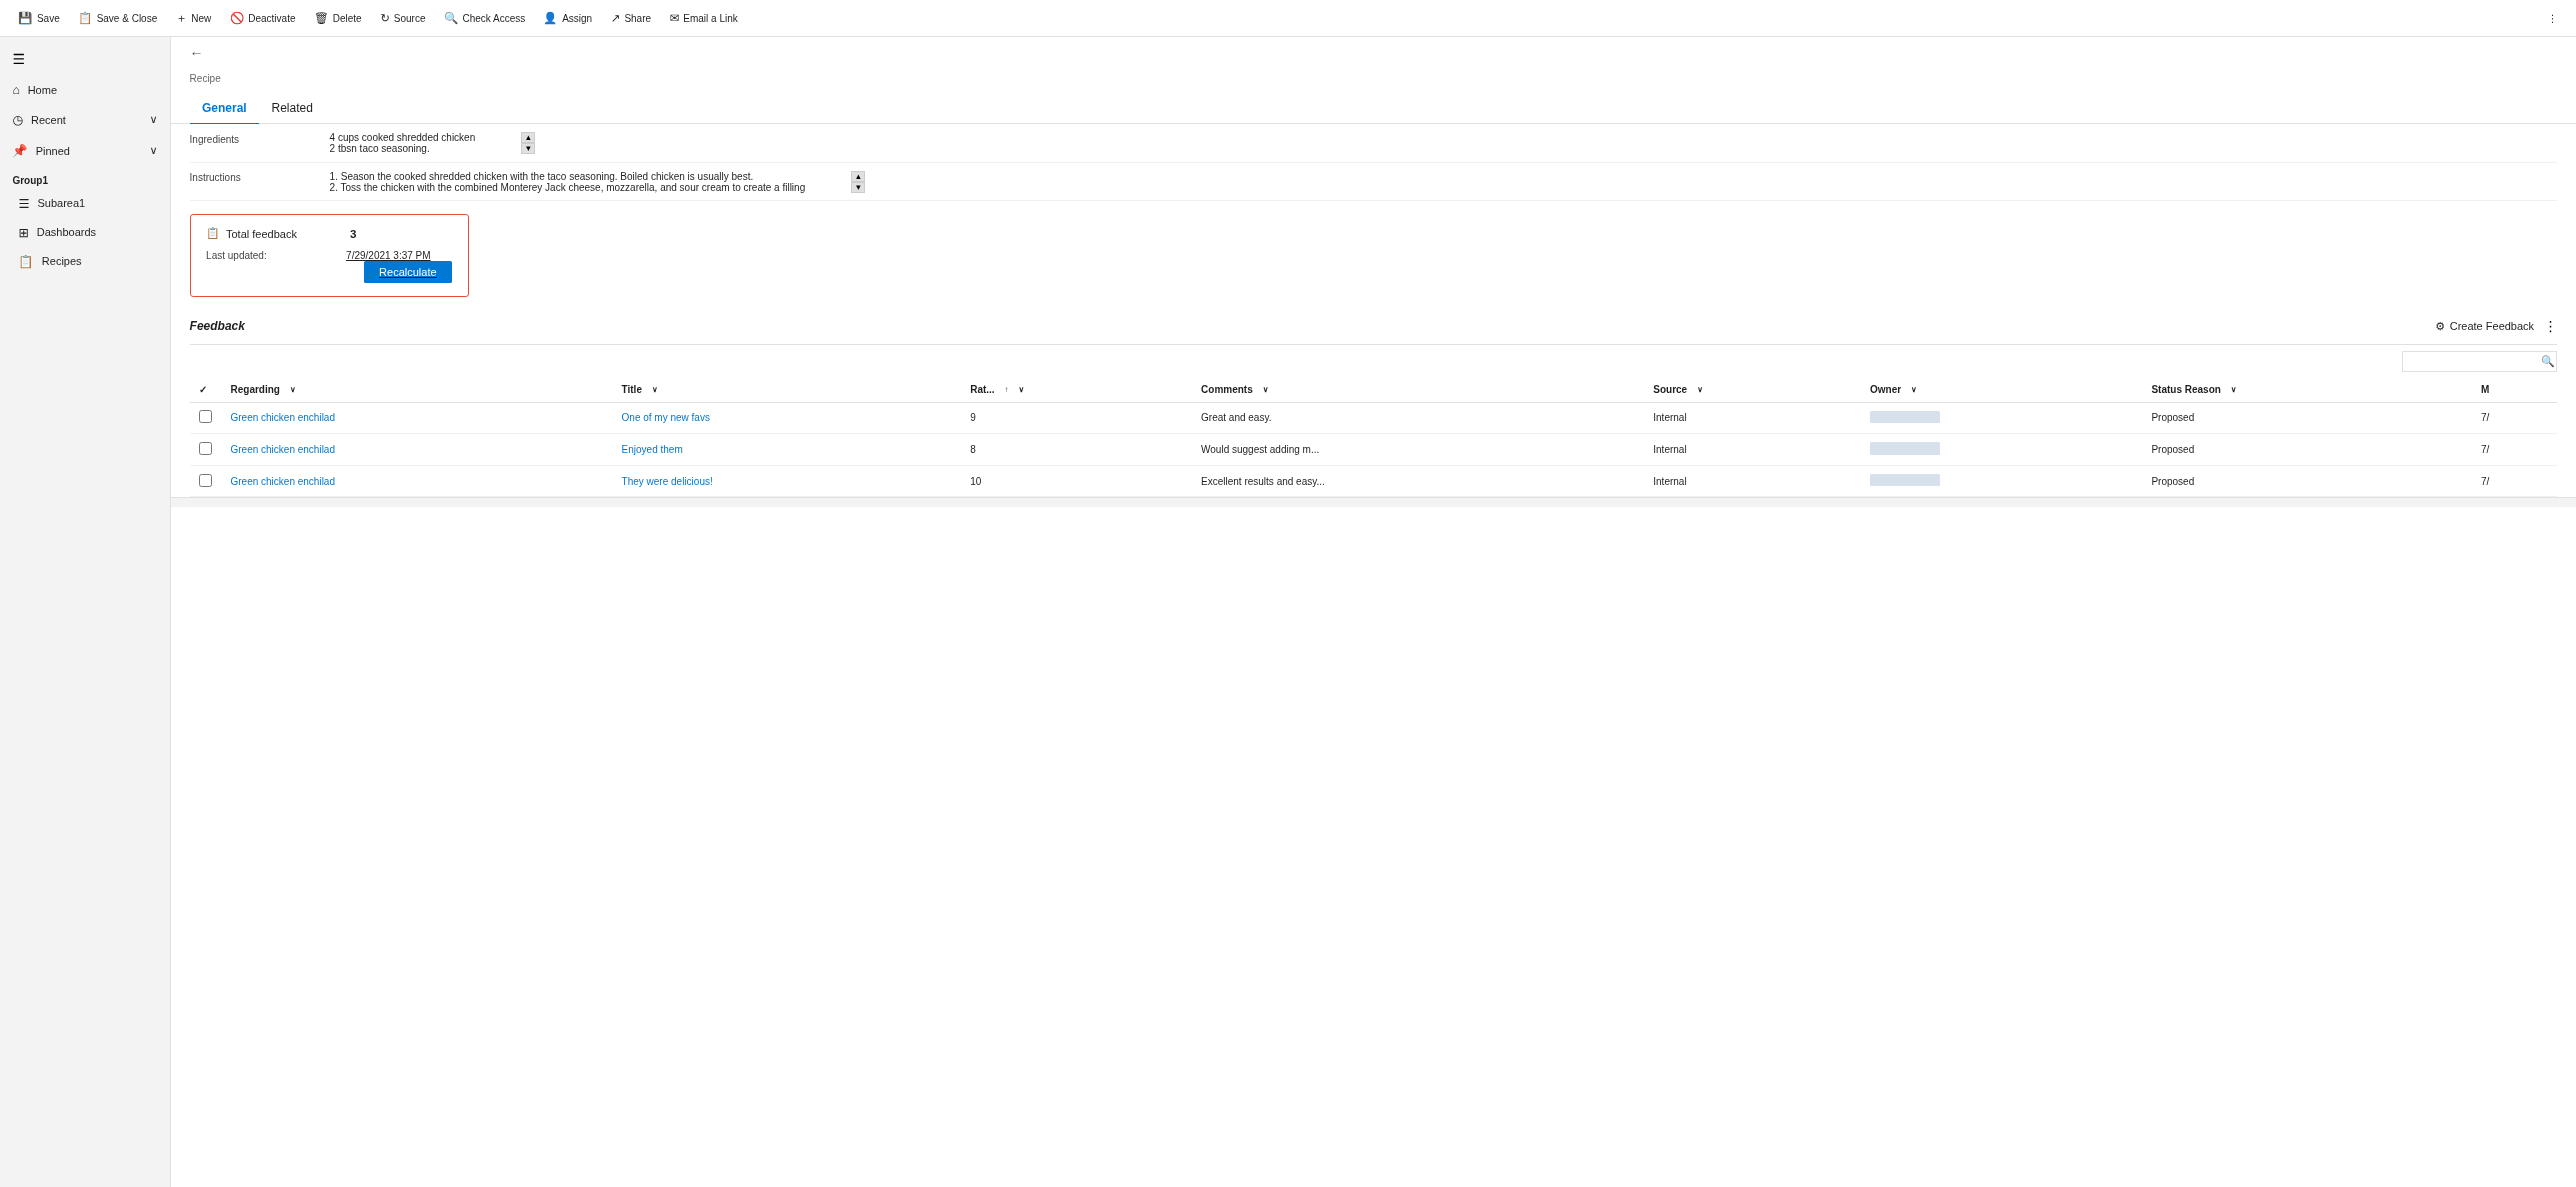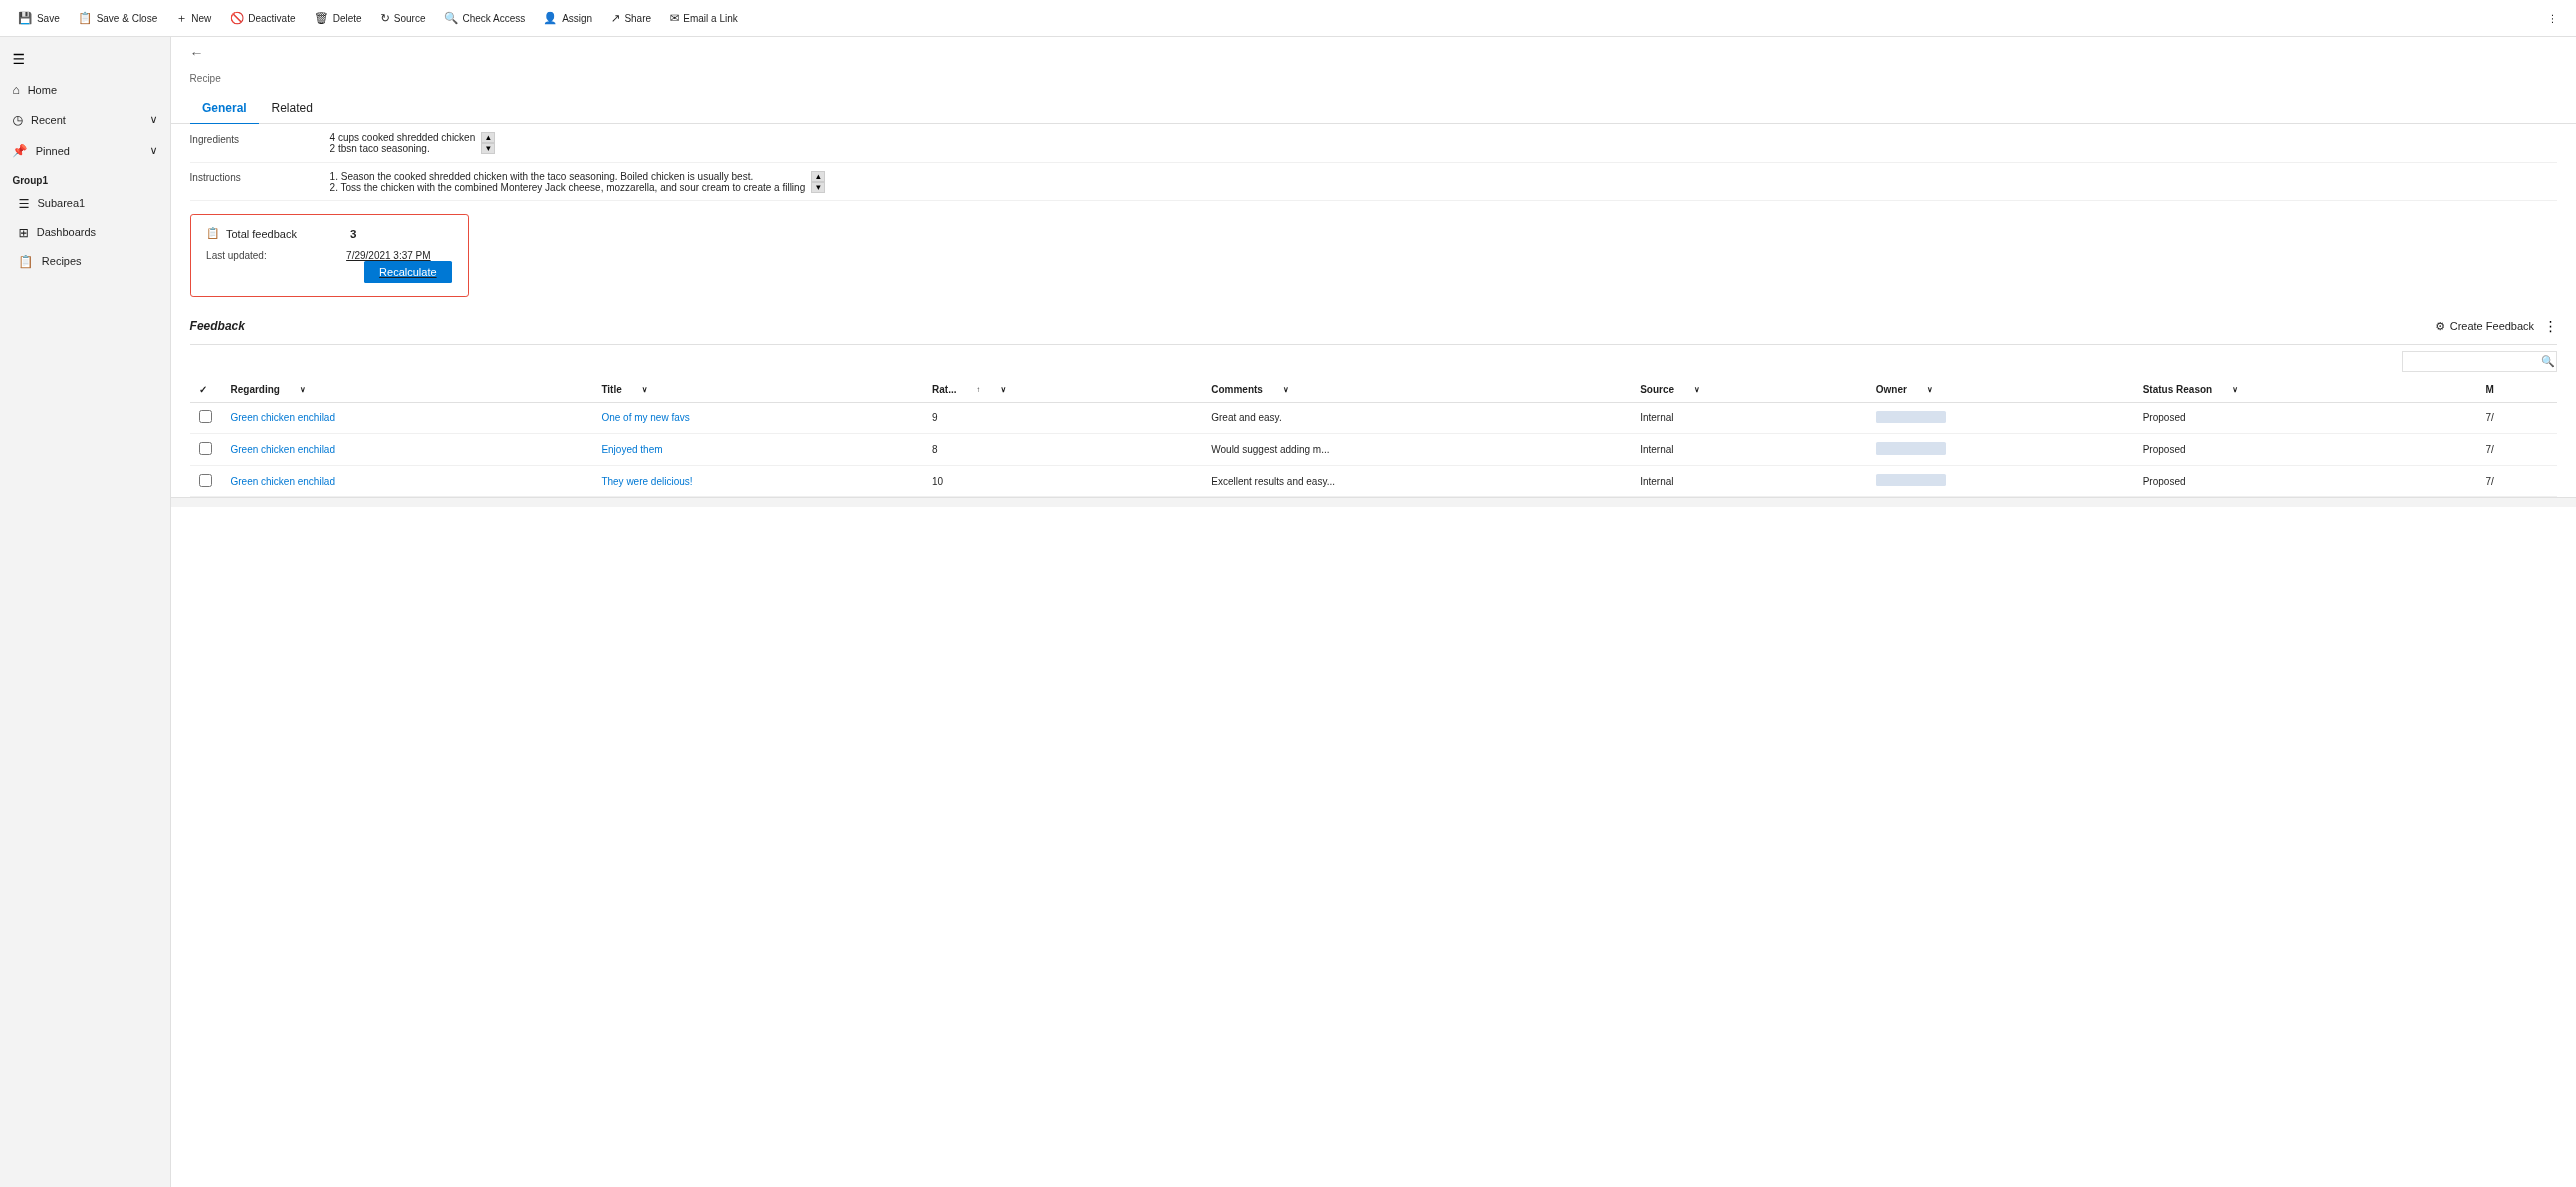--- a/index.html
+++ b/index.html
@@ -60,21 +60,21 @@
       padding: 7.8px 12.4px; cursor: pointer; font-size: 12px; color: #1f1f1f;
       border-bottom: 1.6px solid transparent; margin-bottom: -0.8px; background: transparent; border-top: none; border-left: none; border-right: none;
     }
     .tab.active { border-bottom: 1.6px solid #0078d4; color: #0078d4; font-weight: 600; }
 
     
     .form-section { padding: 0 18.6px; }
     .form-row { display: flex; align-items: flex-start; padding: 7.8px 0; border-bottom: 0.8px solid #f0f0f0; }
     .form-label { width: 140px; flex-shrink: 0; font-size: 10px; color: #444; padding-top: 1.6px; }
     .form-value { flex: 1; font-size: 10px; color: #1f1f1f; position: relative; }
-    .form-value-scrollable { display: flex; align-items: flex-start; }
+    .form-value-scrollable { display: flex; align-items: flex-start; gap: 40px; }
     .scroll-btns { display: flex; flex-direction: column; margin-left: 6.2px; }
     .scroll-btn { width: 14px; height: 11px; background: #e0e0e0; border: 0.8px solid #ccc; cursor: pointer; font-size: 7.8px; display: flex; align-items: center; justify-content: center; }
 
     
     .rollup-card {
       border: 1.6px solid #e74c3c; border-radius: 3.1px; padding: 12.4px 15.5px;
       margin: 12.4px 0; display: inline-block; min-width: 279px;
     }
     .rollup-header { display: flex; align-items: center; gap: 6.2px; font-size: 11px; font-weight: 500; margin-bottom: 9.3px; }
     .rollup-count { font-size: 11.6px; font-weight: 600; margin-left: 47px; }
@@ -111,21 +111,21 @@
     
     .feedback-table { width: 100%; border-collapse: collapse; }
     .feedback-table th {
       text-align: left; padding: 6.2px 9.3px; font-size: 10px; font-weight: 600;
       border-bottom: 1.6px solid #e0e0e0; color: #1f1f1f; background: #fff;
       white-space: nowrap;
     }
     .col-check { width: 25px; }
     .feedback-table td { padding: 7.8px 9.3px; font-size: 10px; border-bottom: 0.8px solid #f0f0f0; }
     .link-cell { color: #0078d4; cursor: pointer; text-decoration: none; }
-    .col-sort { display: inline-flex; align-items: center; gap: 20px; cursor: pointer; }
+    .col-sort { display: inline-flex; align-items: center; gap: 10px; cursor: pointer; }
     .sort-icon { font-size: 7.8px; }
     .owner-blur {
       display: inline-block; width: 70px; height: 12.4px;
       background: #b0c4de; border-radius: 1.6px; opacity: 0.5;
     }
     .th-check { color: #555; }
 
     
     .bottom-scroll { height: 9.3px; background: #f3f3f3; border-top: 0.8px solid #e0e0e0; }
 

